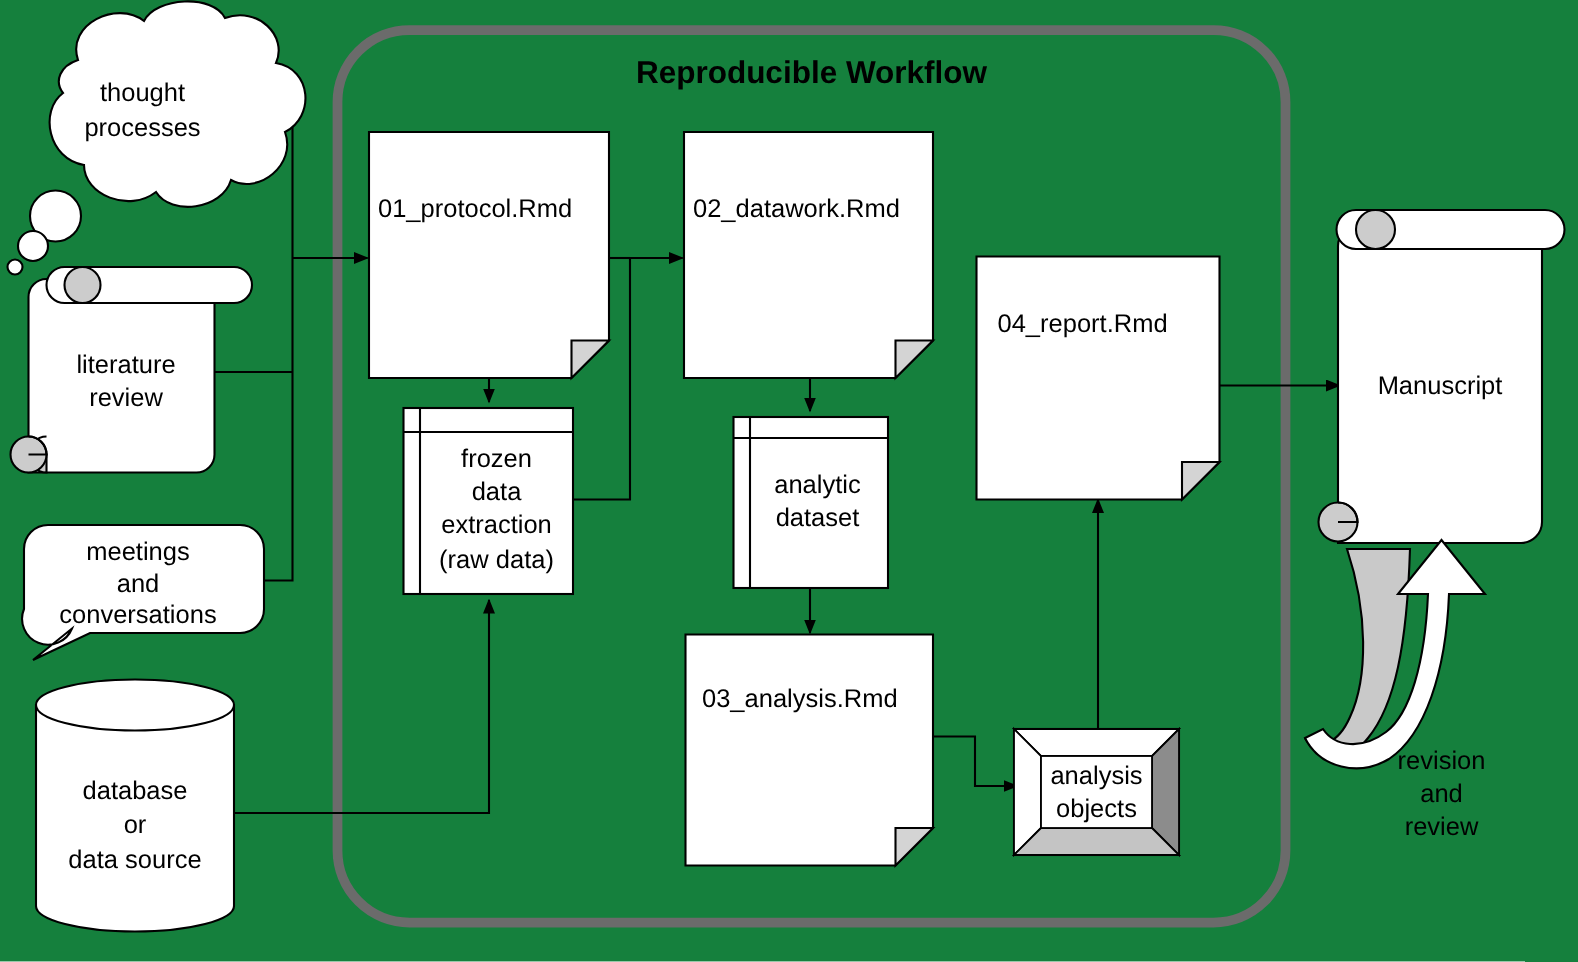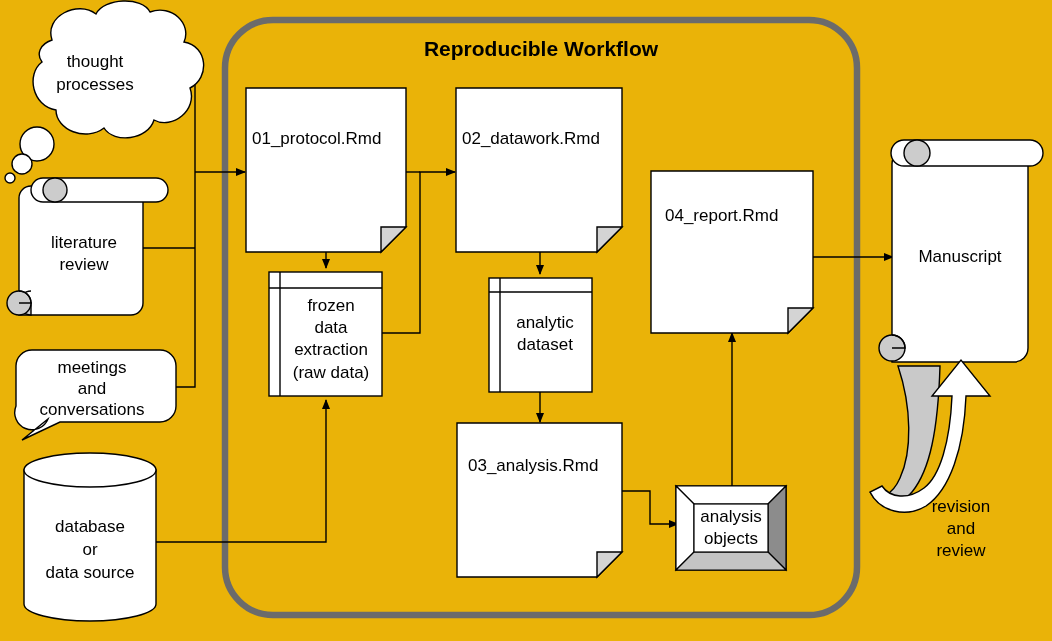--- a/index.html
+++ b/index.html
@@ -4,21 +4,21 @@
 <style>
   html, body {
     margin: 0;
     padding: 0;
     background: #ffffff;
   }
   #diagram-root {
     position: relative;
     width: 1052px;
     height: 641px;
-    background: #eab308;
+    background: #15803d;
     font-family: "Liberation Sans", sans-serif;
     overflow: hidden;
     text-align: center;
   }
   svg { display: block; }
   .node-text {
     font-family: "Liberation Sans", sans-serif;
     font-size: 17px;
     fill: #000000;
     text-anchor: middle;

